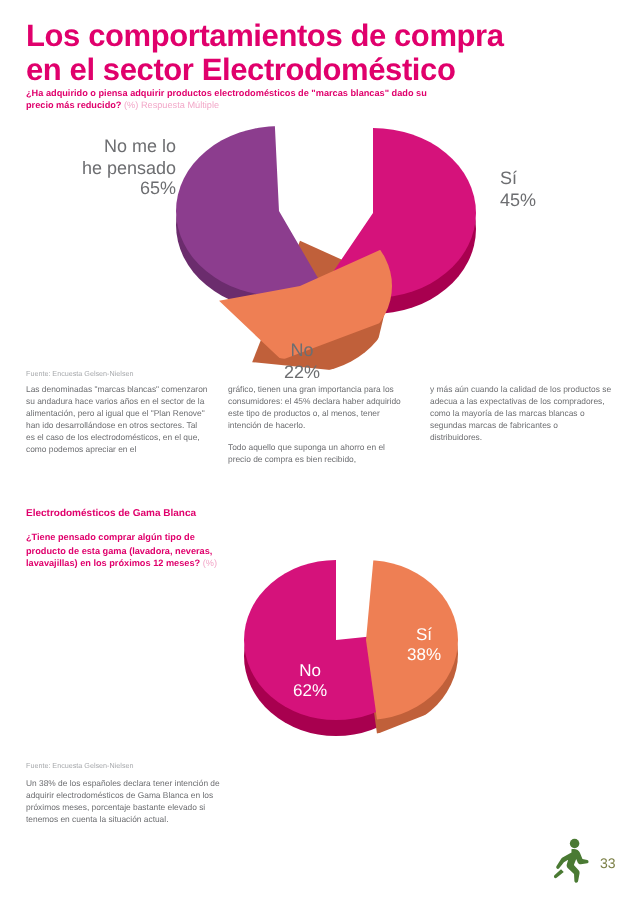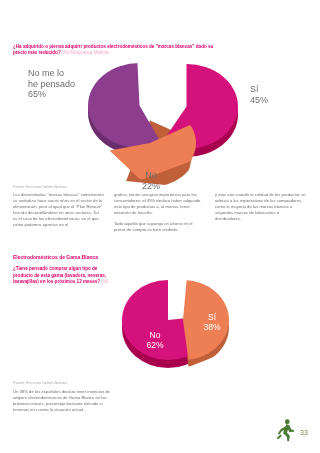--- a/index.html
+++ b/index.html
@@ -105,21 +105,21 @@
   }
 
   .lbl {
     position: absolute;
     font-size: 9px;
     line-height: 10.5px;
     color: #6d6e71;
     text-align: center;
     white-space: pre-line;
   }
-  .lbl-nomelo { left: 28px; top: 68px; width: 60px; text-align: left; }
+  .lbl-nomelo { left: 28px; top: 68px; width: 60px; text-align: right; }
   .lbl-si { left: 250px; top: 84px; width: 40px; text-align: left; }
   .lbl-no { left: 128px; top: 170px; width: 46px; text-align: center; }
 
   
   .source {
     position: absolute;
     font-size: 3.6px;
     line-height: 5px;
     color: #a7a9ac;
   }
@@ -232,20 +232,21 @@
     top: 429px;
     font-size: 7px;
     color: #7b7f45;
   }
 </style>
 </head>
 <body>
 
 <div class="page">
 
+  <div class="title">Los comportamientos de compra en el sector Electrodoméstico</div>
 
   <div class="subtitle">
     <span>¿Ha adquirido o piensa adquirir productos electrodomésticos de  "marcas blancas" dado su precio más reducido?</span>
     <span class="note">(%) Respuesta Múltiple</span>
   </div>
 
   <div class="chart1">
     <div class="pie3d">
       <div class="pie-side c1-nomelo-side"></div>
       <div class="pie-side c1-yes-side"></div>

